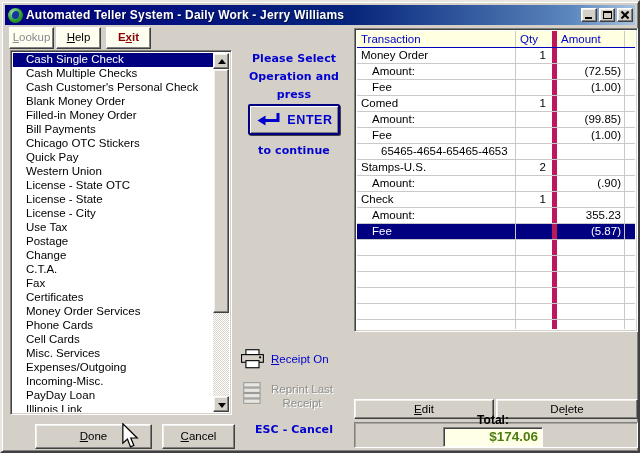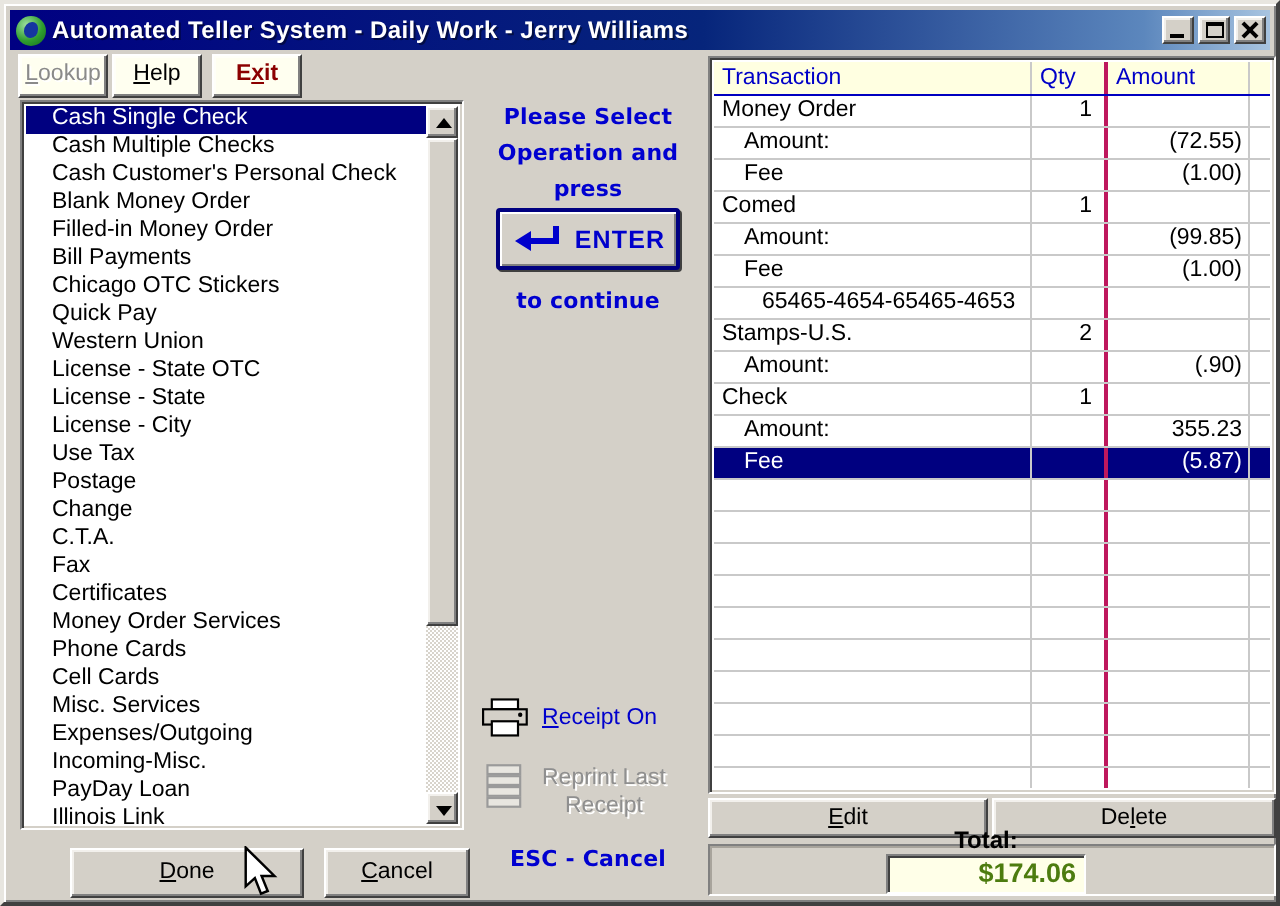--- a/index.html
+++ b/index.html
@@ -78,33 +78,33 @@
     box-shadow:inset 1px 1px 0 #ffffff, inset -1px -1px 0 #808080, 1px 1px 0 #404040;
     display:flex; align-items:center; justify-content:center; gap:5px;
     color:#0000cc; font-weight:bold; font-size:12.5px; letter-spacing:.6px; }
   .receipt-row { position:absolute; left:6px; top:301px; width:112px; display:flex; align-items:center; gap:6px; }
   .receipt-label { color:#0000cc; font-size:11.5px; }
   .reprint-row { position:absolute; left:6px; top:334px; width:112px; display:flex; align-items:flex-start; gap:6px; }
   .reprint-label { color:#8f8f8f; font-size:11.5px; text-align:center; line-height:14px;
     text-shadow:1px 1px 0 #fff; }
   .esc-note { top:375px; }
   
-  .grid-panel { position:absolute; left:352px; top:26px; width:284px; height:369px; background:#fff;
+  .grid-panel { position:absolute; left:352px; top:26px; width:284px; height:304px; background:#fff;
     border:1px solid; border-color:#808080 #ffffff #ffffff #808080;
     box-shadow:inset 1px 1px 0 #404040, inset -1px -1px 0 #d4d0c8; overflow:hidden; }
   .grid-inner { position:absolute; left:2px; top:2px; right:2px; bottom:2px; overflow:hidden; }
   .ghead { display:flex; height:17px; background:#ffffe1; color:#0000c8; font-size:11.5px;
     border-bottom:1px solid #0000c0; }
   .ghead .c { line-height:16px; }
   .grow { display:flex; height:16px; border-bottom:1px solid #c9c9c9; background:#fff; color:#000; }
   .c { font-size:11.5px; line-height:15px; white-space:nowrap; overflow:hidden; }
   .c.t { width:158px; padding-left:4px; }
   .c.t.i1 { padding-left:15px; } .c.t.i2 { padding-left:24px; }
   .c.q { width:37px; border-left:1px solid #c9c9c9; text-align:right; padding-right:6px; }
-  .c.a { width:72px; border-left:2px solid #be185d; text-align:right; padding-right:3px; }
+  .c.a { width:72px; border-left:5px solid #be185d; text-align:right; padding-right:3px; }
   .c.f { flex:1; border-left:1px solid #c9c9c9; }
   .ghead .c.q, .ghead .c.a { text-align:left; padding-left:4px; }
   .grow.sel { background:#000080; color:#fff; }
   .edit-btn   { left:352px; top:397px; width:140px; height:20px; line-height:18px; }
   .delete-btn { left:494px; top:397px; width:142px; height:20px; line-height:18px; }
   
   .total-bar { position:absolute; left:352px; top:420px; width:284px; height:26px; background:#d4d0c8;
     border:1px solid; border-color:#808080 #ffffff #ffffff #808080;
     box-shadow:inset 1px 1px 0 #a8a49c; display:flex; align-items:center; justify-content:flex-end;flex-direction:column; }
   .total-label { font-size:12px; font-weight:bold; color:#000; margin-right:6px; }

